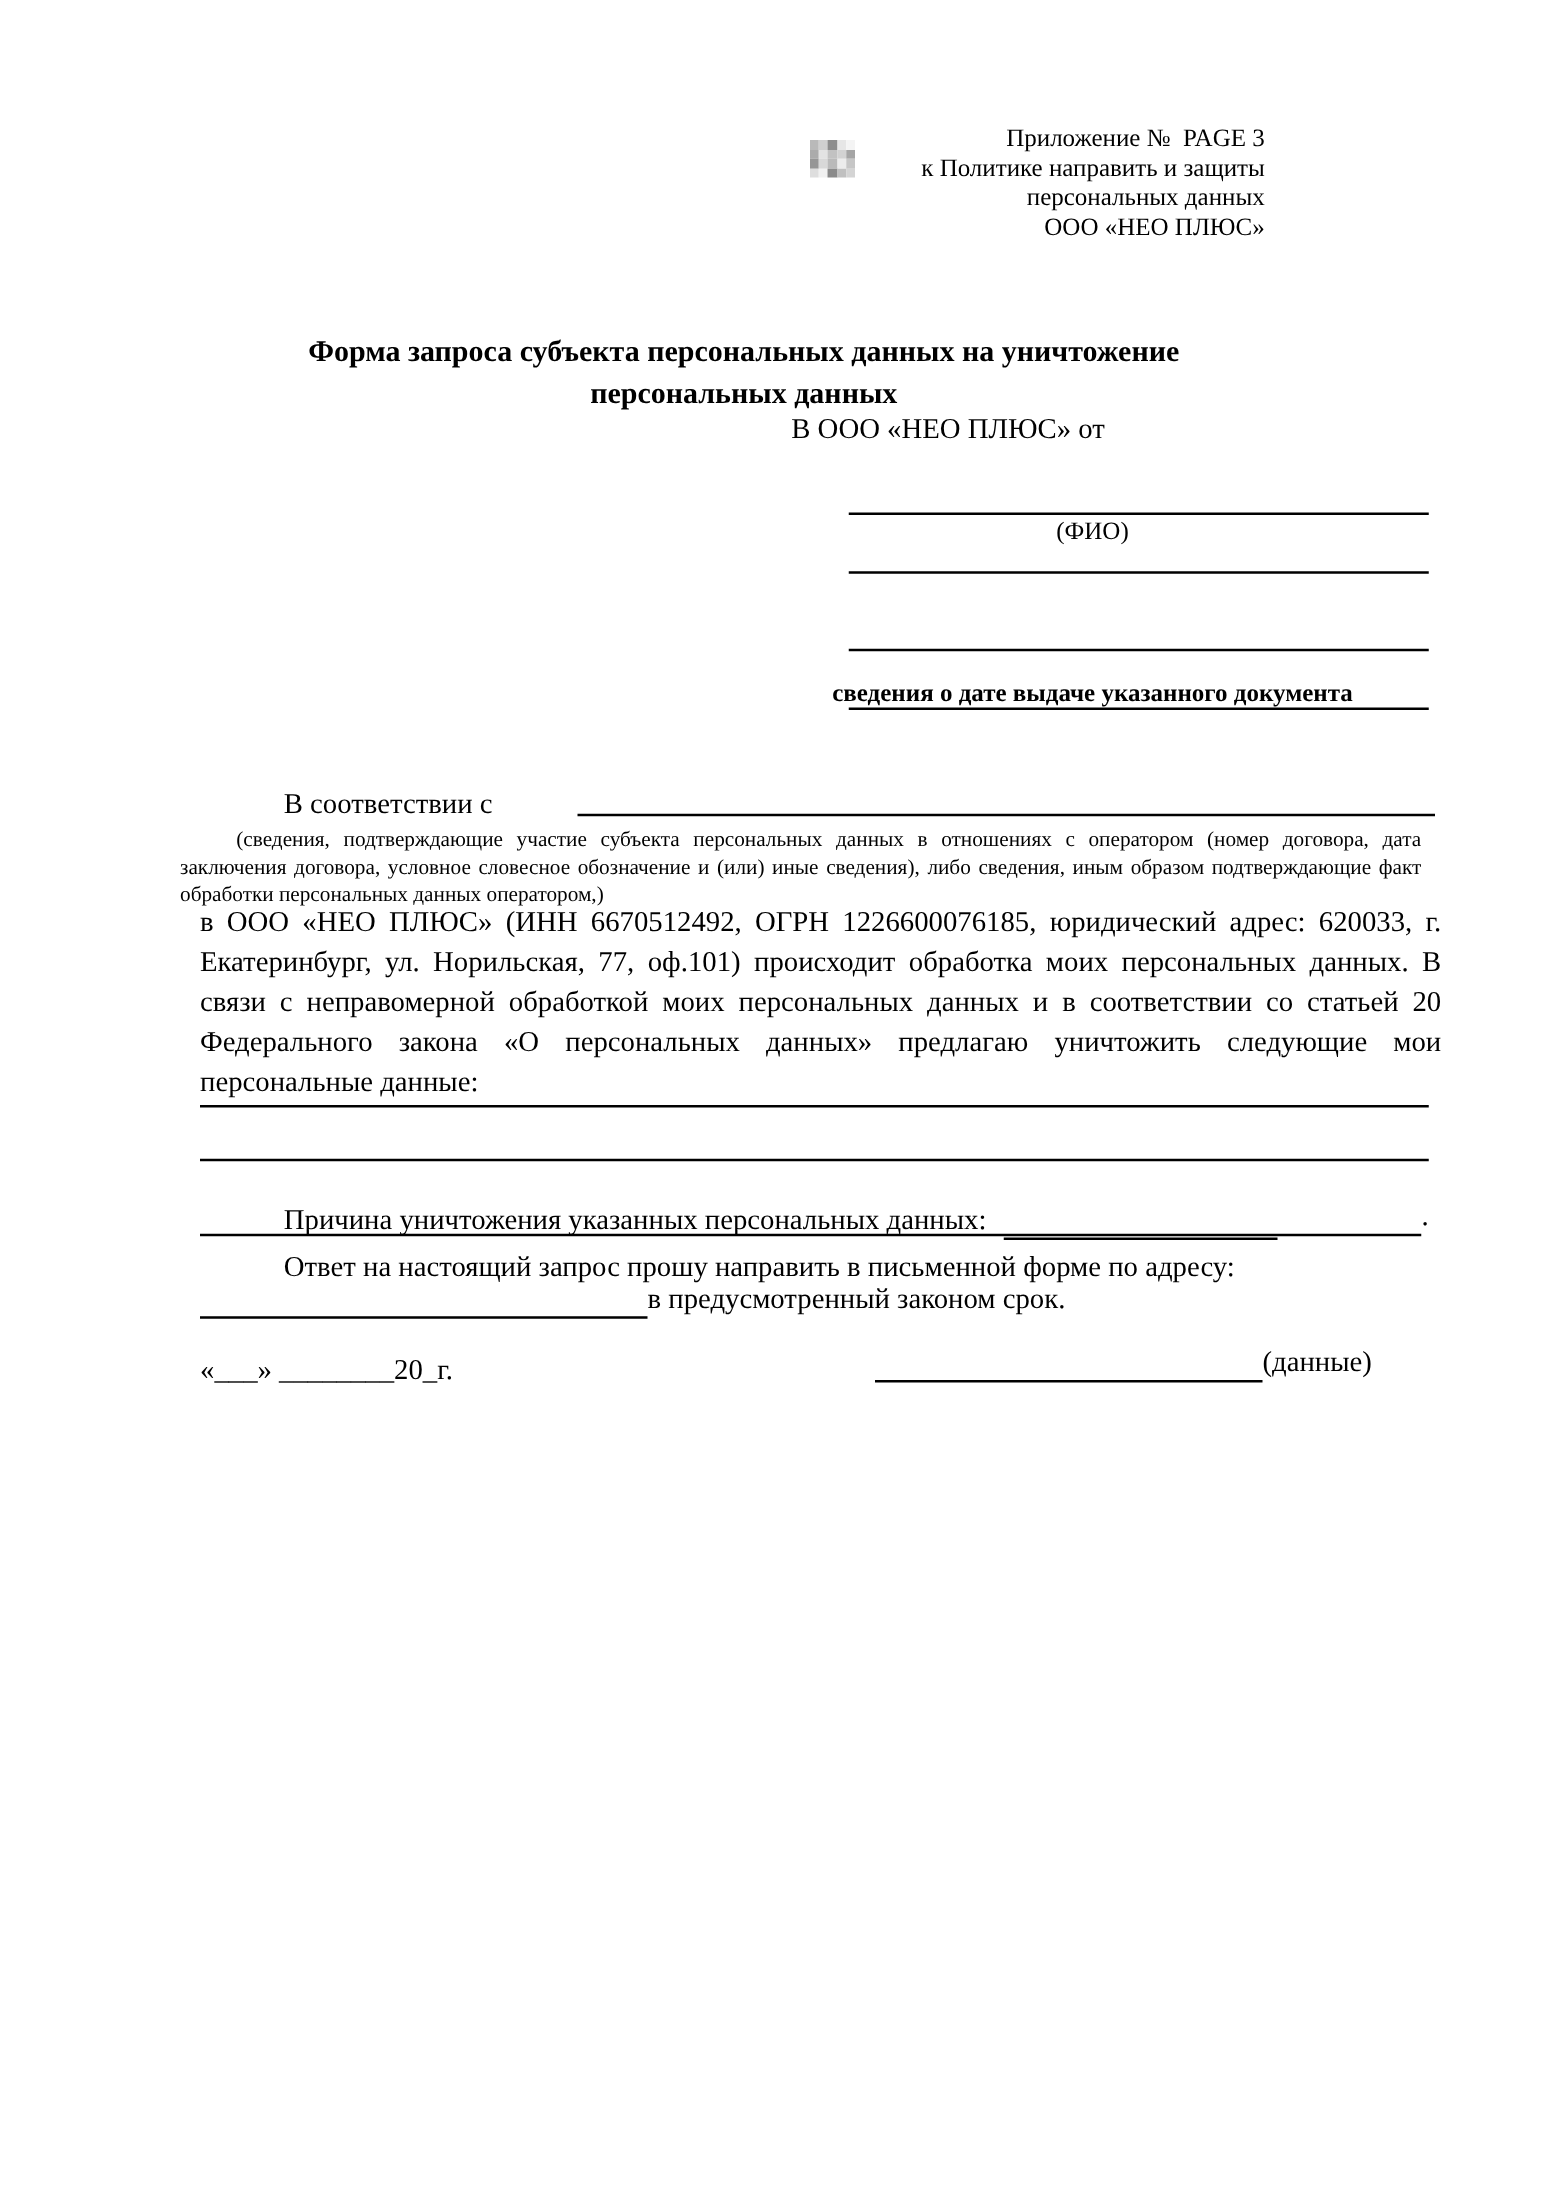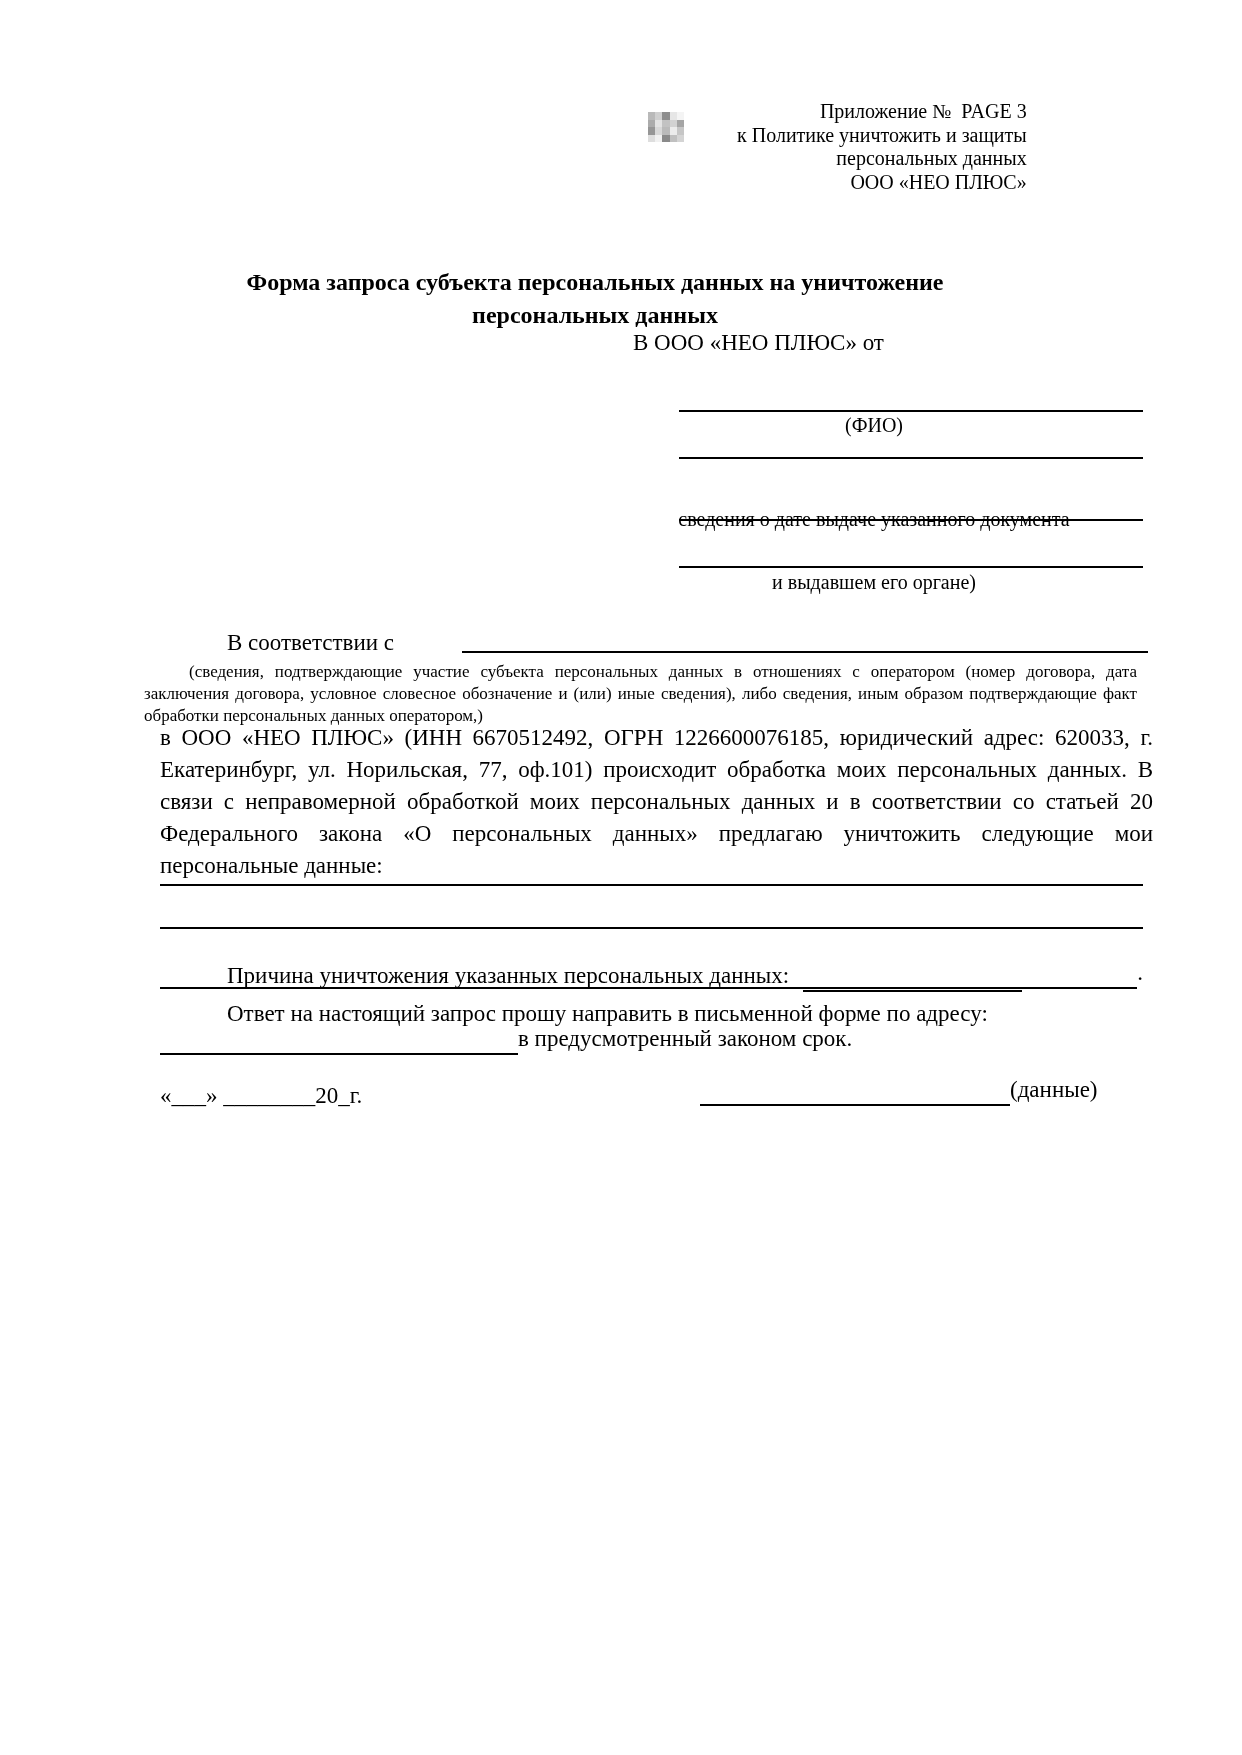--- a/index.html
+++ b/index.html
@@ -77,42 +77,41 @@
       <div style="background: rgb(198, 198, 198);"></div>
       <div style="background: rgb(222, 222, 222);"></div>
       <div style="background: rgb(241, 241, 241);"></div>
       <div style="background: rgb(138, 138, 138);"></div>
       <div style="background: rgb(192, 192, 192);"></div>
       <div style="background: rgb(212, 212, 212);"></div>
     </div>
 
   <div class="abs annex" style="left:737px; top:100px;">
     <div class="txt">Приложение №  PAGE 3</div>
-    <div class="txt">к Политике уничтожить и защиты</div>
+    <div class="txt">к Политике направить и защиты</div>
     <div class="txt">персональных данных</div>
     <div class="txt">ООО «НЕО ПЛЮС»</div>
   </div>
 
   <div class="abs doc-title" style="top:266px;">
     <div class="txt">Форма запроса субъекта персональных данных на уничтожение</div>
     <div class="txt">персональных данных</div>
   </div>
 
   <div class="abs addressee txt" style="left:633px; top:330px;">В ООО «НЕО ПЛЮС» от</div>
 
   <div class="abs field-line" style="left:679px; top:380px; width:464px; height:30px;"></div>
   <div class="abs field-caption txt" style="top:414px;">(ФИО)</div>
 
   <div class="abs field-line" style="left:679px; top:427px; width:464px; height:30px;"></div>
 
   <div class="abs field-line" style="left:679px; top:489px; width:464px; height:30px;"></div>
-  <div class="abs field-caption txt" style="top:508px;">сведения о дате выдаче указанного документа</div>
+  <div class="abs field-caption txt" style="top:544px;font-weight:bold;">сведения о дате выдаче указанного документа</div>
 
   <div class="abs field-line" style="left:679px; top:536px; width:464px; height:30px;"></div>
-  <div class="abs field-caption txt" style="top:571px;">и выдавшем его органе)</div>
 
   <div class="abs body-text txt" style="left:227px; top:627px;">В соответствии с</div>
   <div class="abs field-line" style="left:462px; top:621px; width:686px; height:30px;"></div>
 
   <div class="abs fine-print txt" style="top:661px;">(сведения, подтверждающие участие субъекта персональных данных в отношениях с оператором (номер договора, дата заключения договора, условное словесное обозначение и (или) иные сведения), либо сведения, иным образом подтверждающие факт обработки персональных данных оператором,)</div>
 
   <div class="abs para body-text txt" style="top:722px;">в ООО «НЕО ПЛЮС» (ИНН 6670512492, ОГРН 1226600076185, юридический адрес: 620033, г. Екатеринбург, ул. Норильская, 77, оф.101) происходит обработка моих персональных данных. В связи с неправомерной обработкой моих персональных данных и в соответствии со статьей 20 Федерального закона «О персональных данных» предлагаю уничтожить следующие мои персональные данные:</div>
 
   <div class="abs field-line" style="left:160px; top:854px; width:983px; height:30px;"></div>
   <div class="abs field-line" style="left:160px; top:897px; width:983px; height:30px;"></div>

